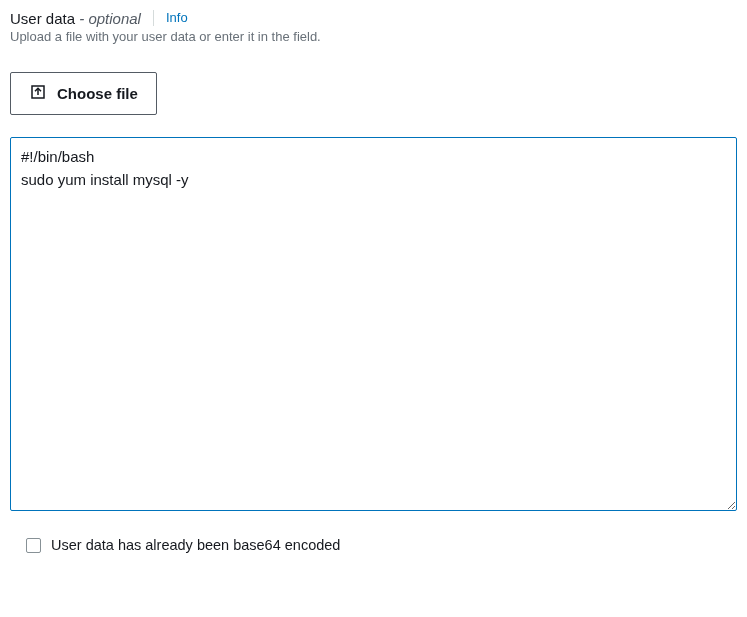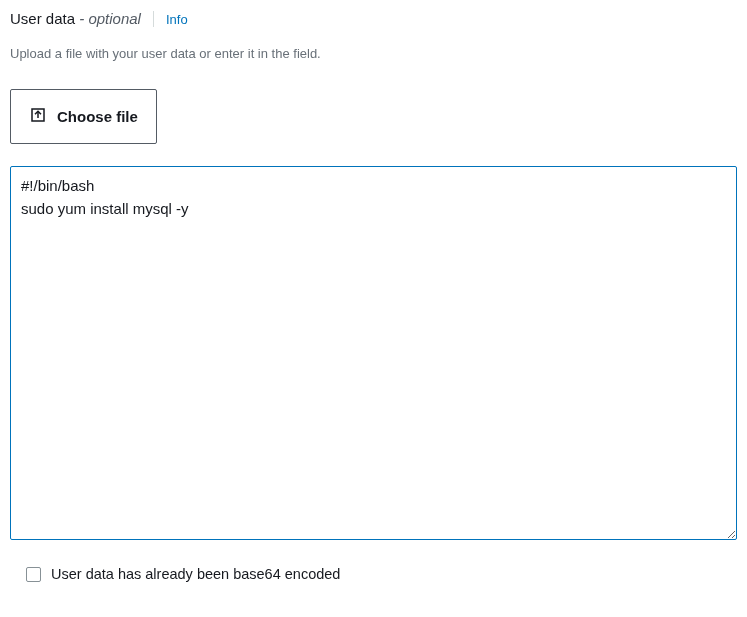--- a/index.html
+++ b/index.html
@@ -8,23 +8,23 @@
       padding: 0;
     }
     body {
       font-family: "Amazon Ember", "Helvetica Neue", Arial, sans-serif;
       padding: 10px;
       background: #fff;
       width: 747px;
     }
     .header-row {
       display: flex;
-      align-items: flex-end;
+      align-items: flex-start;
       gap: 12px;
-      margin-bottom: 19px;
+      margin-bottom: 2px;
     }
     .section-title {
       font-size: 15px;
       color: #16191f;
       font-weight: 400;
     }
     .section-title .optional {
       font-style: italic;
       color: #545b64;
     }
@@ -43,21 +43,21 @@
       color: #687078;
       font-size: 13px;
       margin-bottom: 28px;
     }
     .choose-file-btn {
       display: inline-flex;
       align-items: center;
       gap: 10px;
       border: 1px solid #545b64;
       background: #fff;
-      padding: 16px 18px;
+      padding: 10px 18px;
       border-radius: 2px;
       font-size: 15px;
       font-weight: 700;
       color: #16191f;
       cursor: pointer;
       margin-bottom: 22px;
     }
     .choose-file-btn svg {
       width: 18px;
       height: 18px;

